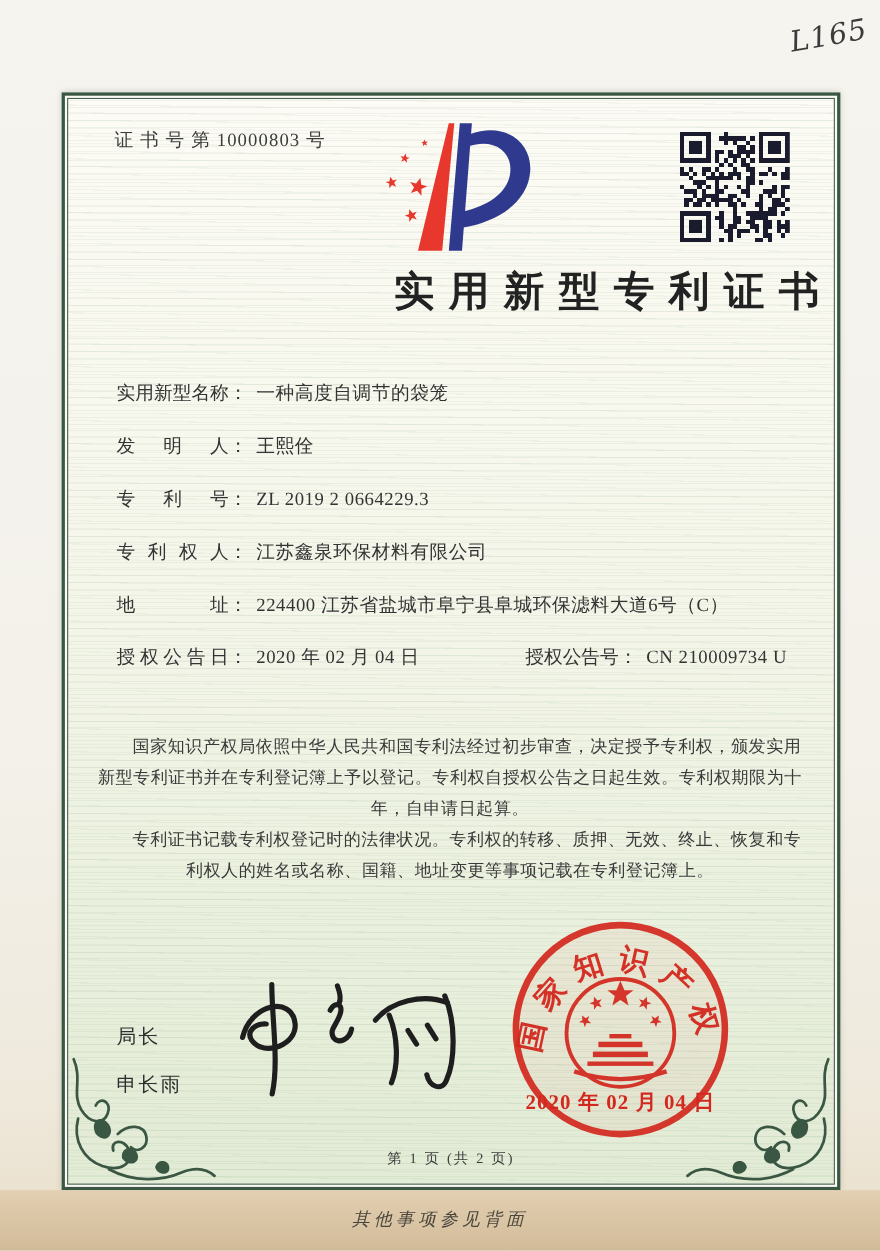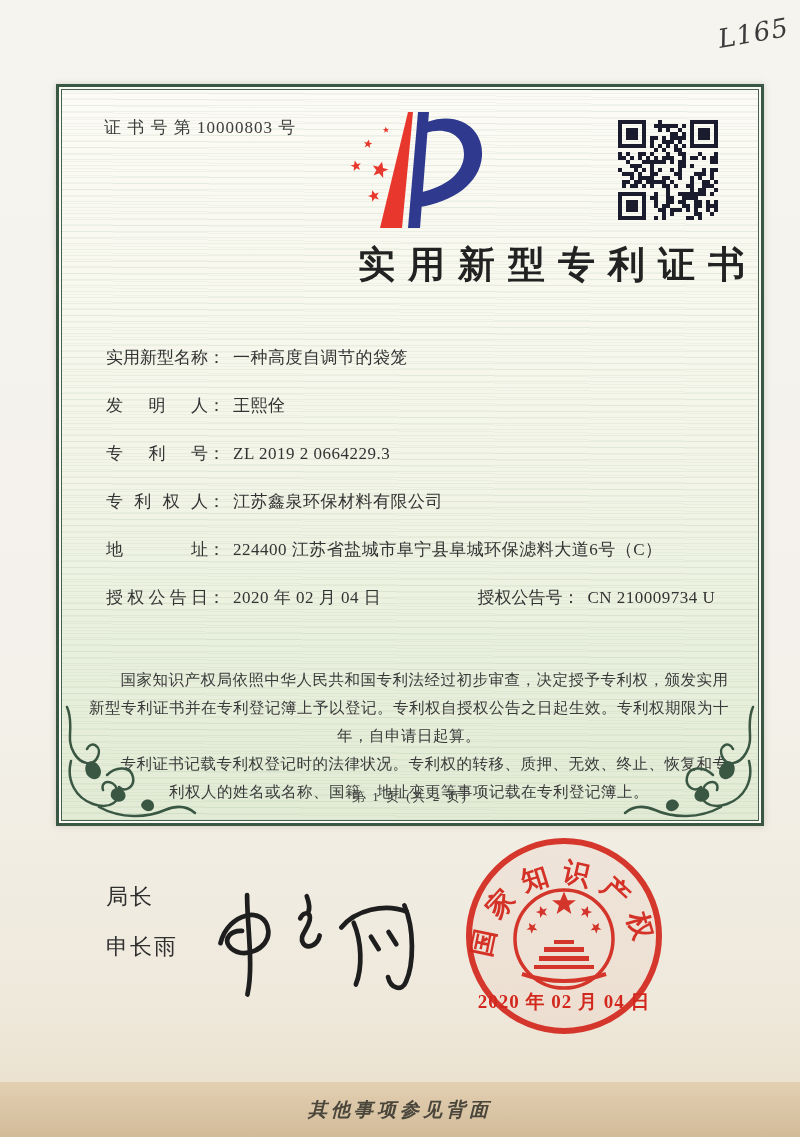--- a/index.html
+++ b/index.html
@@ -9,29 +9,29 @@
     font-family:"Liberation Serif","DejaVu Serif",serif;
     background:linear-gradient(180deg,#f6f4ef 0%,#f3f1ea 60%,#efe9dc 88%,#e8ddc8 100%);
     color:#2e2e2e;
   }
   
   .photo-bottom {
     position:absolute; left:0; top:1082px; width:800px; height:55px;
     background:linear-gradient(180deg,#e3d0b2 0%,#d9c4a4 55%,#d2bb98 100%);
     display:flex; align-items:center; justify-content:center;
   }
-  .back-note { font-size:19px; letter-spacing:4px; color:#4a463c; font-style:italic;font-weight:bold; }
+  .back-note { font-size:16px; letter-spacing:4px; color:#4a463c; font-style:italic; }
   .handwritten {
     position:absolute; left:718px; top:18px; font-size:26px; color:#3b3b3b;
     font-style:italic; transform:rotate(-10deg); letter-spacing:1px;
     font-family:"DejaVu Serif",serif;
   }
   
   .frame {
-    position:absolute; left:56px; top:84px; width:708px; height:742px;
+    position:absolute; left:56px; top:84px; width:708px; height:998px;
     border:3px solid #3a5743; background:#fbfaf4; box-shadow:0 0 6px rgba(90,90,70,.25);
   }
   .frame-inner {
     position:absolute; left:2px; top:2px; right:2px; bottom:2px;
     border:1px solid #46604e;
     background:
       repeating-linear-gradient(0deg, rgba(120,158,120,.10) 0 1px, rgba(0,0,0,0) 1px 6px),
       repeating-linear-gradient(.6deg, rgba(120,158,120,.07) 0 1px, rgba(0,0,0,0) 1px 7px),
       linear-gradient(180deg,#fcfbf5 0%,#f5f6ea 45%,#eaf0de 75%,#e2ebd5 100%);
   }
@@ -45,21 +45,21 @@
   }
   .fields { position:absolute; left:44px; top:256px; right:26px; }
   .field-row { height:20px; margin-bottom:28px; font-size:17px; color:#333; white-space:nowrap; }
   .flabel { display:inline-block; min-width:102px; text-align:justify; text-align-last:justify; }
   .fcolon { display:inline-block; margin-right:8px; }
   .fvalue { letter-spacing:.5px; }
   .grant-right { margin-left:52px; }
   .grant-right .flabel { min-width:85px;margin-left:40px; }
   .paragraphs { position:absolute; left:22px; right:24px; top:576px; font-size:15.5px; line-height:28px; color:#3a3a3a; }
   .paragraphs p { text-indent:2em; letter-spacing:.5px;text-align:center; }
-  .signer { position:absolute; left:44px; top:792px; font-size:22px; color:#2f2f2f; }
+  .signer { position:absolute; left:44px; top:840px; font-size:18px; color:#2f2f2f; }
   .signer div { margin-bottom:20px; letter-spacing:2px; }
   .signature { position:absolute; left:128px; top:792px; width:270px; height:115px; transform:rotate(-2deg); }
   .seal { position:absolute; left:396px; top:746px; width:212px; height:222px; }
   .page-footer { position:absolute; left:0; bottom:14px; width:100%; text-align:center; font-size:13px; color:#3c3c3c; letter-spacing:2px; }
   .corner-ornament { position:absolute; width:138px; height:118px; }
   .corner-bl { left:-3px; bottom:-3px; }
   .corner-br { right:-3px; bottom:-3px; transform:scaleX(-1); }
 </style>
 </head>
 <body>

